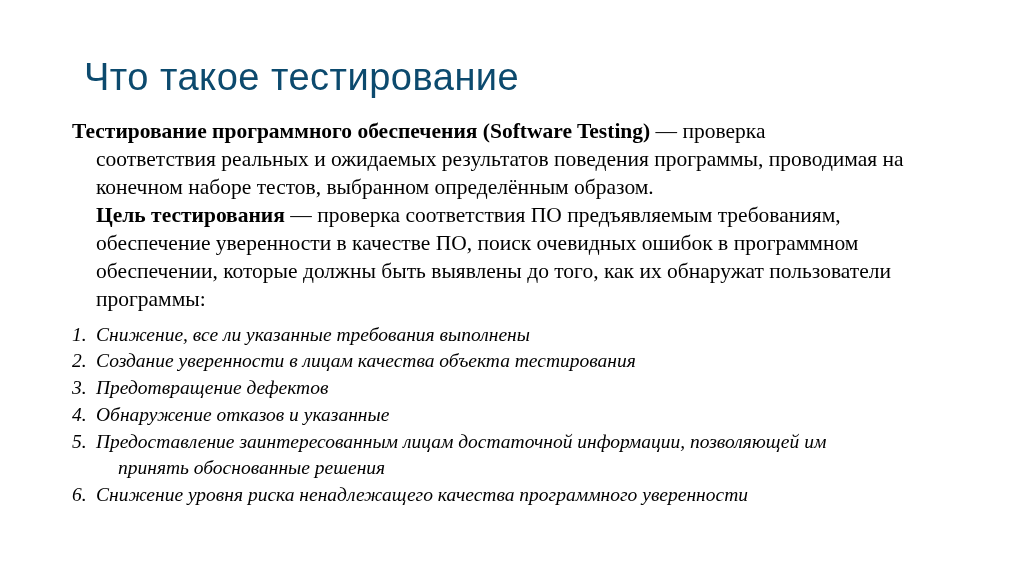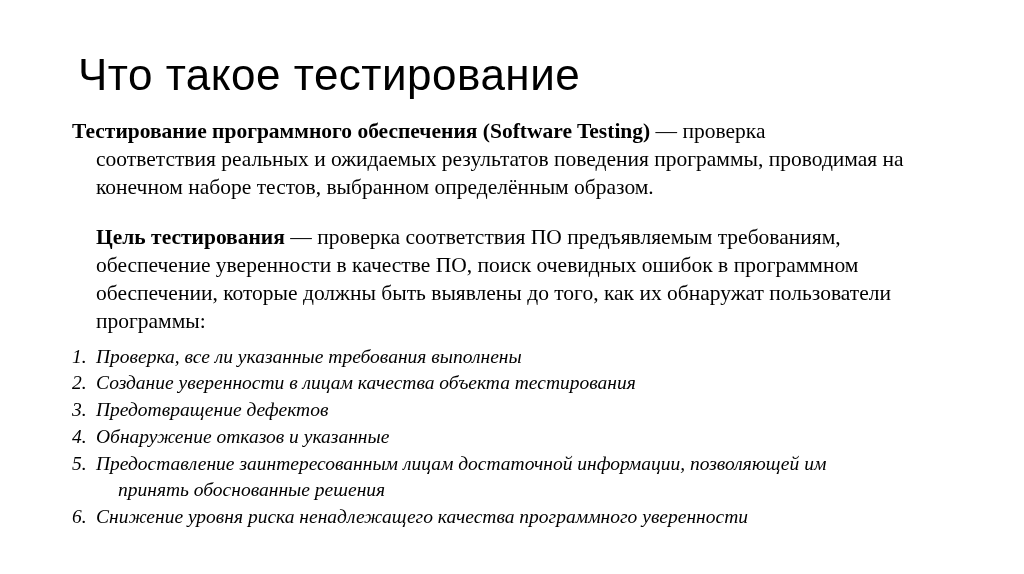--- a/index.html
+++ b/index.html
@@ -18,25 +18,25 @@
     position: relative;
     width: 1024px;
     height: 574px;
     box-sizing: border-box;
   }
   .slide-title {
     position: absolute;
     left: 78px;
     top: 50px;
     font-family: "Liberation Sans", sans-serif;
-    font-size: 44px;
+    font-size: 38px;
     font-weight: normal;
     letter-spacing: 0.5px;
-    color: #000000;
-    margin: 0;
+    color: #0c4a6e;
+    margin: 6px;
   }
   .body-block {
     position: absolute;
     left: 72px;
     top: 118px;
     width: 876px;
   }
   .para {
     font-size: 21.5px;
     line-height: 1.30;
@@ -48,21 +48,20 @@
     font-weight: bold;
   }
   .para-1 {
     padding-left: 0;
   }
   .para-1 .cont {
     display: block;
     padding-left: 24px;
   }
   .para-2 {
-    margin-top: 22px;
     padding-left: 24px;
     text-indent: 0;
   }
   .list {
     margin: 8px 0 0 0;
     padding: 0;
     list-style: none;
     font-style: italic;
     font-size: 19.5px;
     line-height: 1.33;
@@ -99,21 +98,21 @@
       <span class="cont">соответствия реальных и ожидаемых результатов поведения программы, проводимая на конечном наборе тестов, выбранном определённым образом.</span>
     </p>
 
     <p class="para para-2">
       <span class="lead">Цель тестирования</span><span> — проверка соответствия ПО предъявляемым требованиям, обеспечение уверенности в качестве ПО, поиск очевидных ошибок в программном обеспечении, которые должны быть выявлены до того, как их обнаружат пользователи программы:</span>
     </p>
 
     <ol class="list">
       <li>
         <span class="num">1.</span>
-        <span class="txt">Проверка, все ли указанные требования выполнены</span>
+        <span class="txt">Снижение, все ли указанные требования выполнены</span>
       </li>
       <li>
         <span class="num">2.</span>
         <span class="txt">Создание уверенности в лицам качества объекта тестирования</span>
       </li>
       <li>
         <span class="num">3.</span>
         <span class="txt">Предотвращение дефектов</span>
       </li>
       <li>

